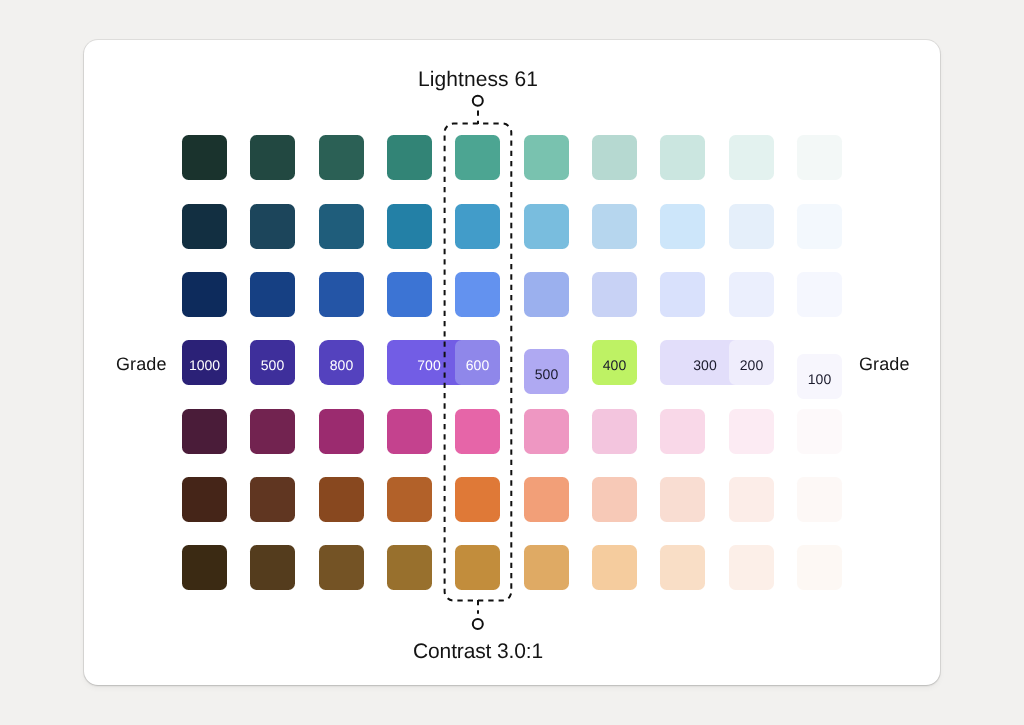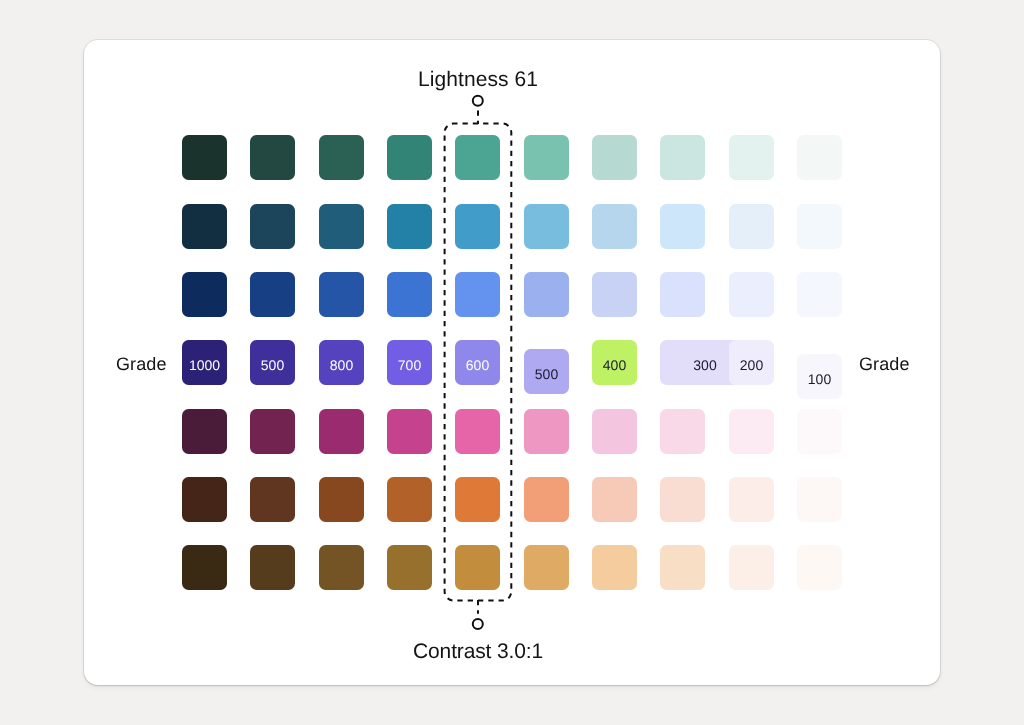--- a/index.html
+++ b/index.html
@@ -138,24 +138,24 @@
       <div class="swatch" style="left: 409.98px; top: 136.66px; background: rgb(200, 210, 245);"></div>
       <div class="swatch" style="left: 478.31px; top: 136.66px; background: rgb(217, 225, 252);"></div>
       <div class="swatch" style="left: 546.64px; top: 136.66px; background: rgb(235, 239, 253);"></div>
       <div class="swatch" style="left: 614.97px; top: 136.66px; background: rgb(245, 247, 254);"></div>
       <div class="swatch" style="left: 0px; top: 204.99px; background: rgb(43, 33, 119);">
         <span class="lbl">1000</span>
       </div>
       <div class="swatch" style="left: 68.33px; top: 204.99px; background: rgb(62, 47, 155);">
         <span class="lbl">500</span>
       </div>
-      <div class="swatch" style="left: 136.66px; top: 204.99px; background: rgb(84, 66, 190);">
+      <div class="swatch" style="left: 136.66px; top: 204.99px; background: rgb(84, 66, 190); border-radius: 9px;">
         <span class="lbl">800</span>
       </div>
-      <div class="swatch" style="left: 204.99px; top: 204.99px; background: rgb(114, 93, 229);">
+      <div class="swatch" style="left: 204.99px; top: 204.99px; background: rgb(114, 93, 229); padding-left: 39px;">
         <span class="lbl">700</span>
       </div>
       <div class="swatch" style="left: 273.32px; top: 204.99px; background: rgb(143, 135, 234);">
         <span class="lbl">600</span>
       </div>
       <div class="swatch" style="left: 341.65px; top: 214px; background: rgb(175, 169, 242);">
         <span class="lbl dark">500</span>
       </div>
       <div class="swatch" style="left: 409.98px; top: 204.99px; background: #bef264;">
         <span class="lbl dark">400</span>

